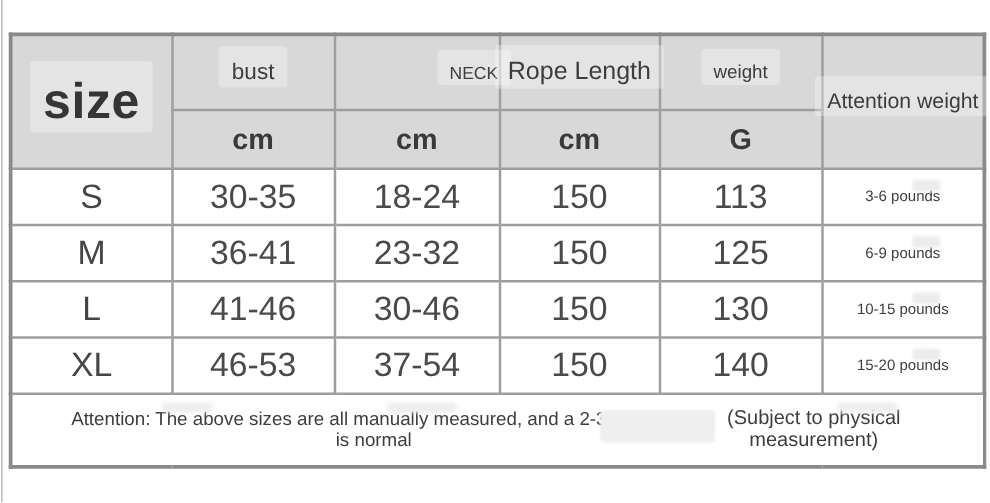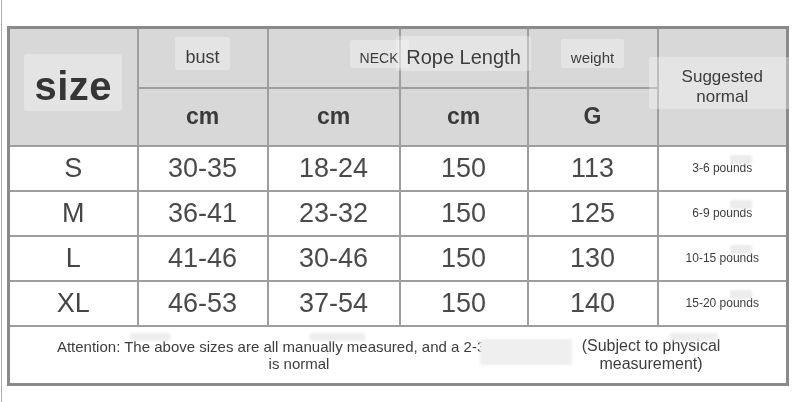--- a/index.html
+++ b/index.html
@@ -28,21 +28,21 @@
     border:2px solid var(--grid-line,#9e9e9e);
     text-align:center; vertical-align:middle;
     font-weight:400; padding:0;
   }
   .size-table thead th { background:var(--header-bg,#d8d8d8); }
 
   col.c0{width:129px} col.c1{width:130px} col.c2{width:132px}
   col.c3{width:128px} col.c4{width:130px} col.c5{width:130px}
 
   tr.hrow1 { height:60px;margin-left:16px; }
-  tr.hrow2 { height:58px; }
+  tr.hrow2 { height:47px; }
   tbody tr  { height:45px; }
   tfoot tr  { height:59px; }
 
   
   .hl { position:relative; display:inline-block; z-index:0; }
   .hl::before {
     content:""; position:absolute; left:-10px; right:-10px; top:-10px; bottom:-2px;
     background:rgba(255,255,255,0.32); border-radius:3px; z-index:-1;
   }
 
@@ -96,21 +96,21 @@
       <col class="c4">
       <col class="c5">
   </colgroup>
   <thead>
     <tr class="hrow1">
       <th rowspan="2" class="size-cell"><span class="hl">size</span></th>
       <th class="lab-bust"><span class="hl">bust</span></th>
       <th class="lab-neck"><span class="hl">NECK</span></th>
       <th class="lab-rope"><span class="hl">Rope Length</span></th>
       <th class="lab-weight"><span class="hl">weight</span></th>
-      <th rowspan="2" class="lab-suggested"><span class="hl">Suggested normal</span></th>
+      <th rowspan="2" class="lab-suggested"><span class="hl">Attention weight</span></th>
     </tr>
     <tr class="hrow2">
       <th class="unit">cm</th>
       <th class="unit">cm</th>
       <th class="unit">cm</th>
       <th class="unit">G</th>
     </tr>
   </thead>
   <tbody>
     <tr>

